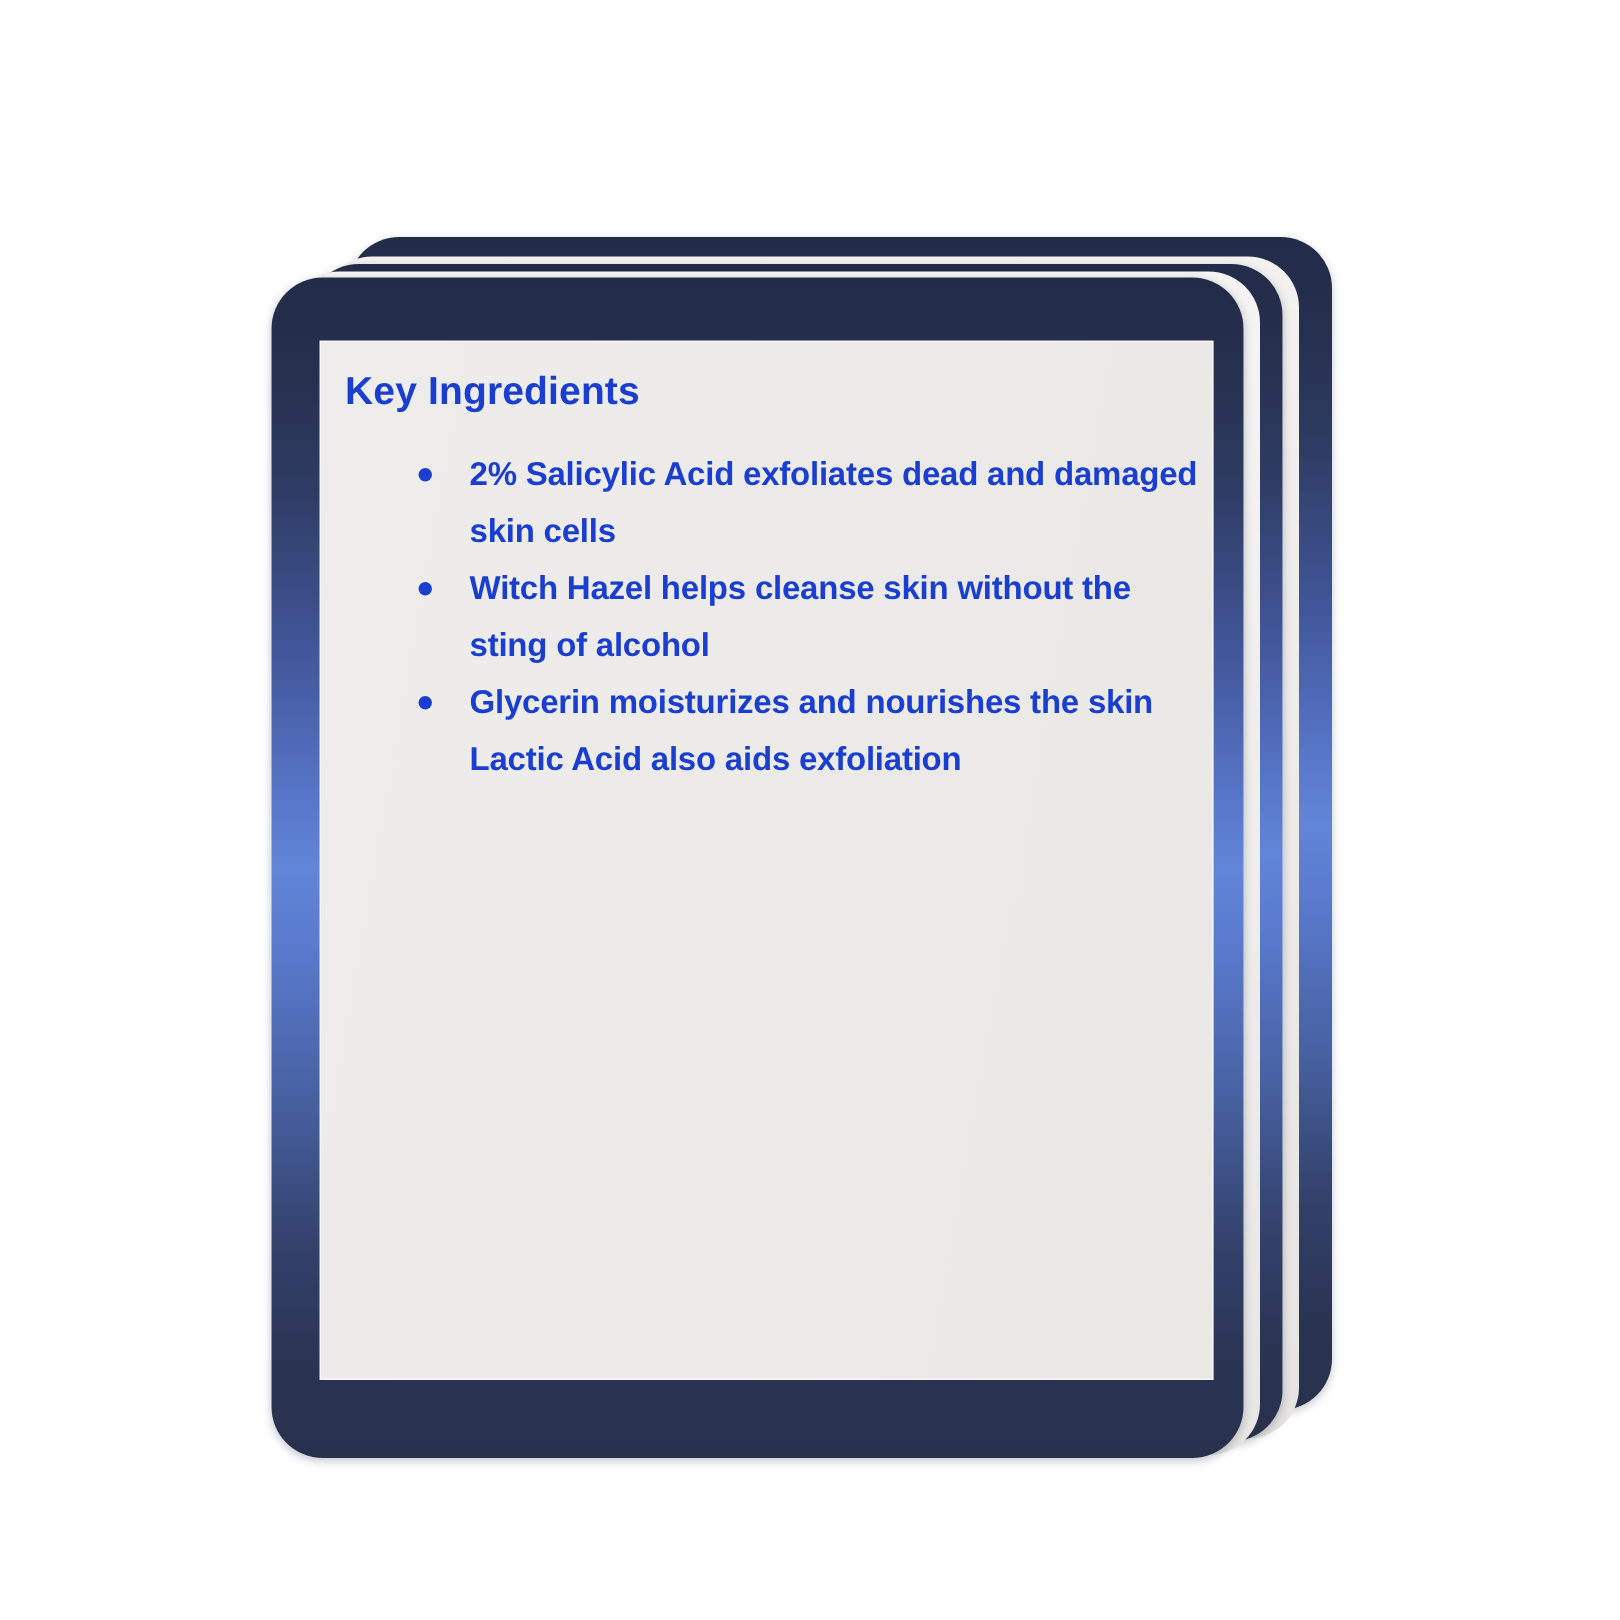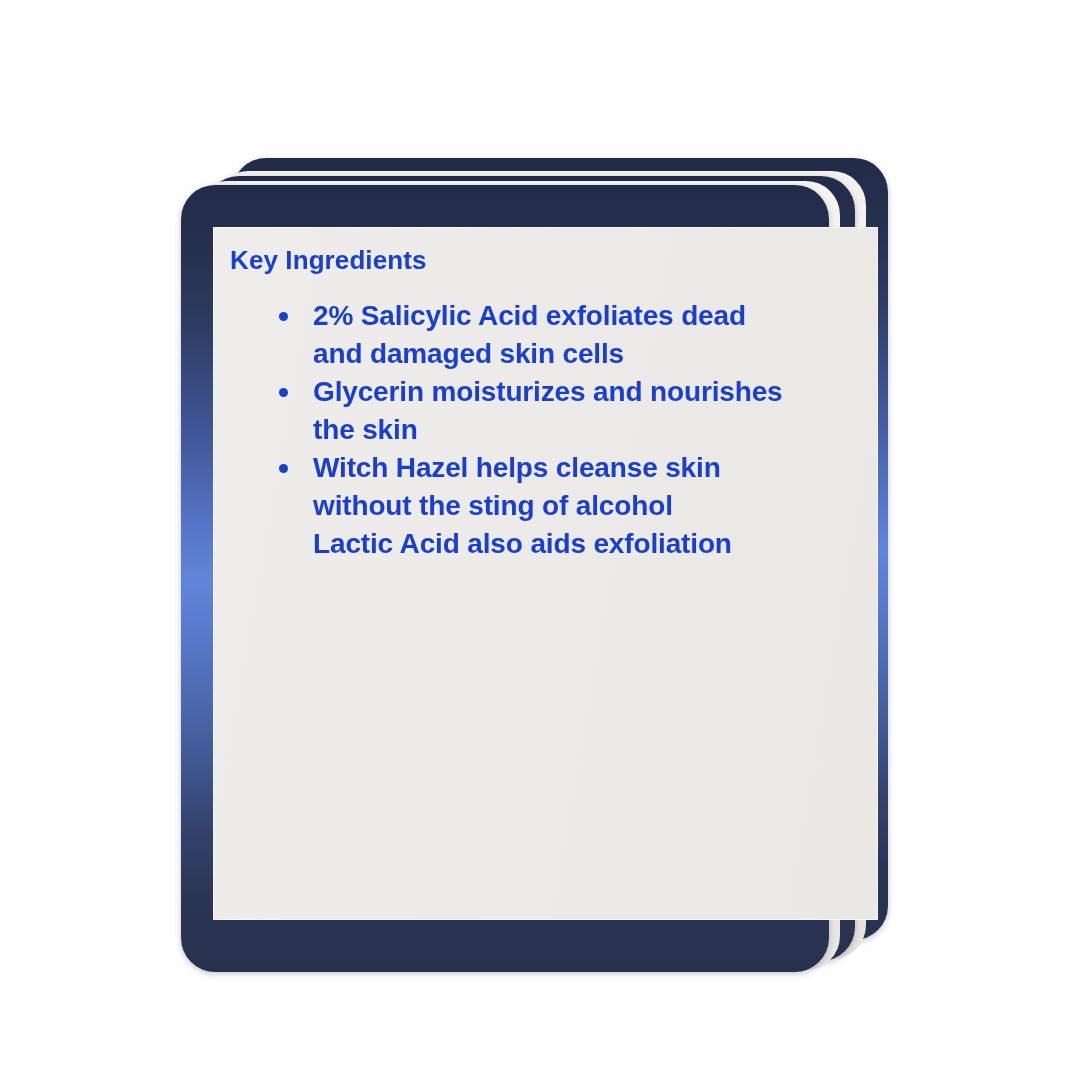--- a/index.html
+++ b/index.html
@@ -81,21 +81,21 @@
     top: 185px;
     width: 648px;
     height: 787px;
   }
 
   
   #content-panel {
     position: absolute;
     left: 213px;
     top: 227px;
-    width: 665px;
+    width: 596px;
     height: 693px;
     background: linear-gradient(100deg, #eeedeb 0%, #ecebe9 40%, #e9e8e5 100%);
     box-shadow: inset 0 0 0 1px rgba(255,255,255,0.55);
     overflow: hidden;
   }
 
   #panel-title {
     position: absolute;
     left: 17px;
     top: 18px;
@@ -114,21 +114,21 @@
     margin: 0;
     padding: 0;
     list-style: none;
   }
 
   .bullet-item {
     position: relative;
     padding-left: 100px;
     padding-right: 10px;
     margin: 0 0 0 0;
-    font-size: 28px;
+    font-size: 22px;
     line-height: 38px;
     font-weight: bold;
     color: #1a3fd0;
     font-stretch: condensed;
     letter-spacing: -0.15px;
     text-rendering: optimizeLegibility;
   }
 
   .bullet-dot {
     position: absolute;
@@ -155,25 +155,25 @@
 
     <div id="panel-title">Key Ingredients</div>
 
     <ul id="ingredient-list">
       <li class="bullet-item">
         <span class="bullet-dot"></span>
         <span>2% Salicylic Acid exfoliates dead and damaged skin cells</span>
       </li>
       <li class="bullet-item">
         <span class="bullet-dot"></span>
-        <span>Glycerin moisturizes and nourishes the skin</span>
+        <span>Witch Hazel helps cleanse skin without the sting of alcohol</span>
       </li>
       <li class="bullet-item">
         <span class="bullet-dot"></span>
-        <span>Witch Hazel helps cleanse skin without the sting of alcohol</span>
+        <span>Glycerin moisturizes and nourishes the skin</span>
       </li>
       <li class="bullet-item">
         
         <span>Lactic Acid also aids exfoliation</span>
       </li>
     </ul>
 
   </div>
 </div>
 

